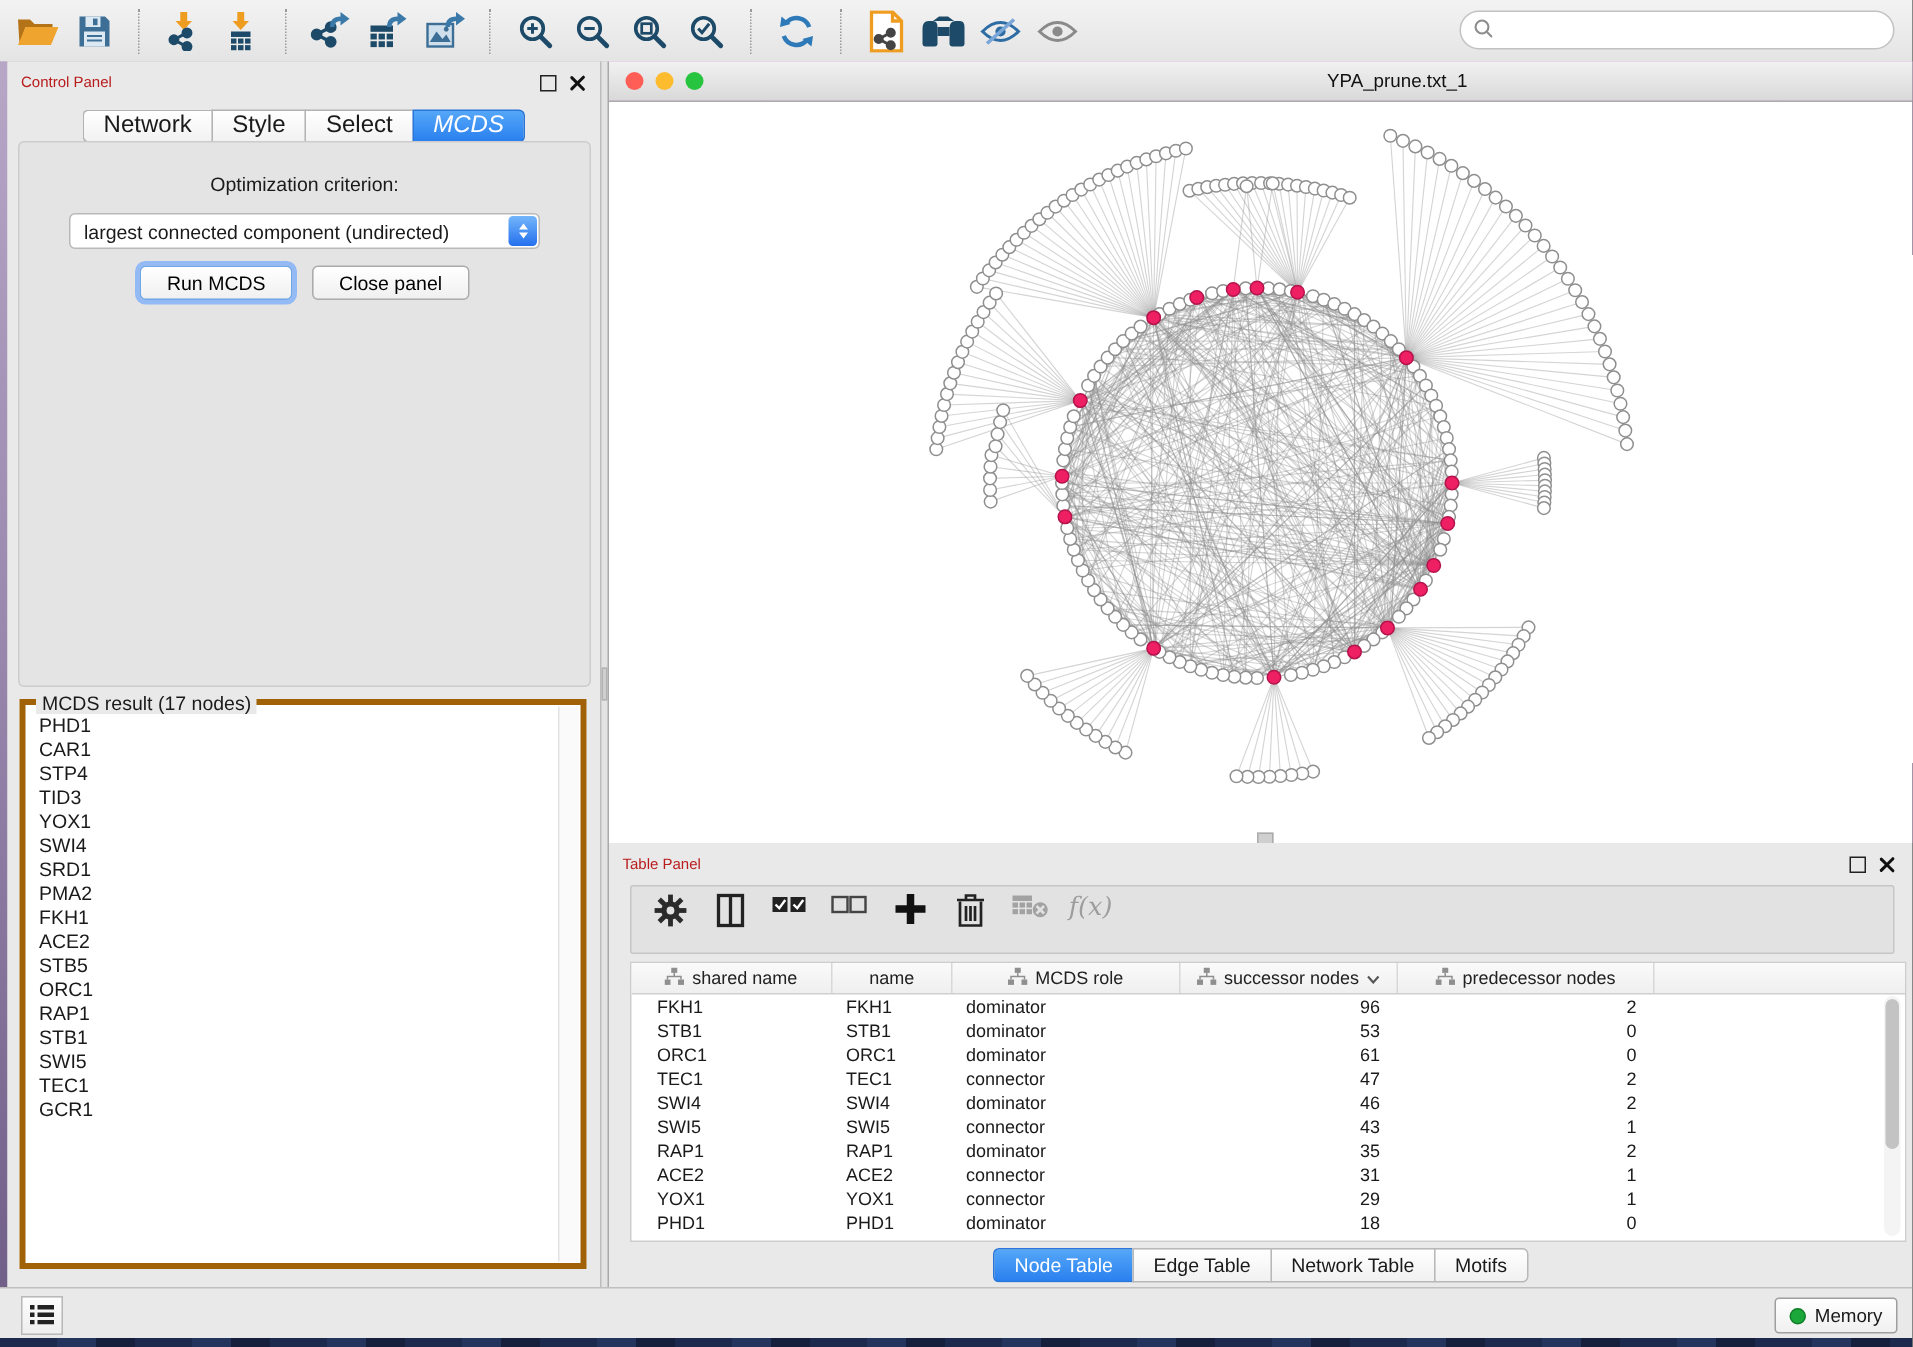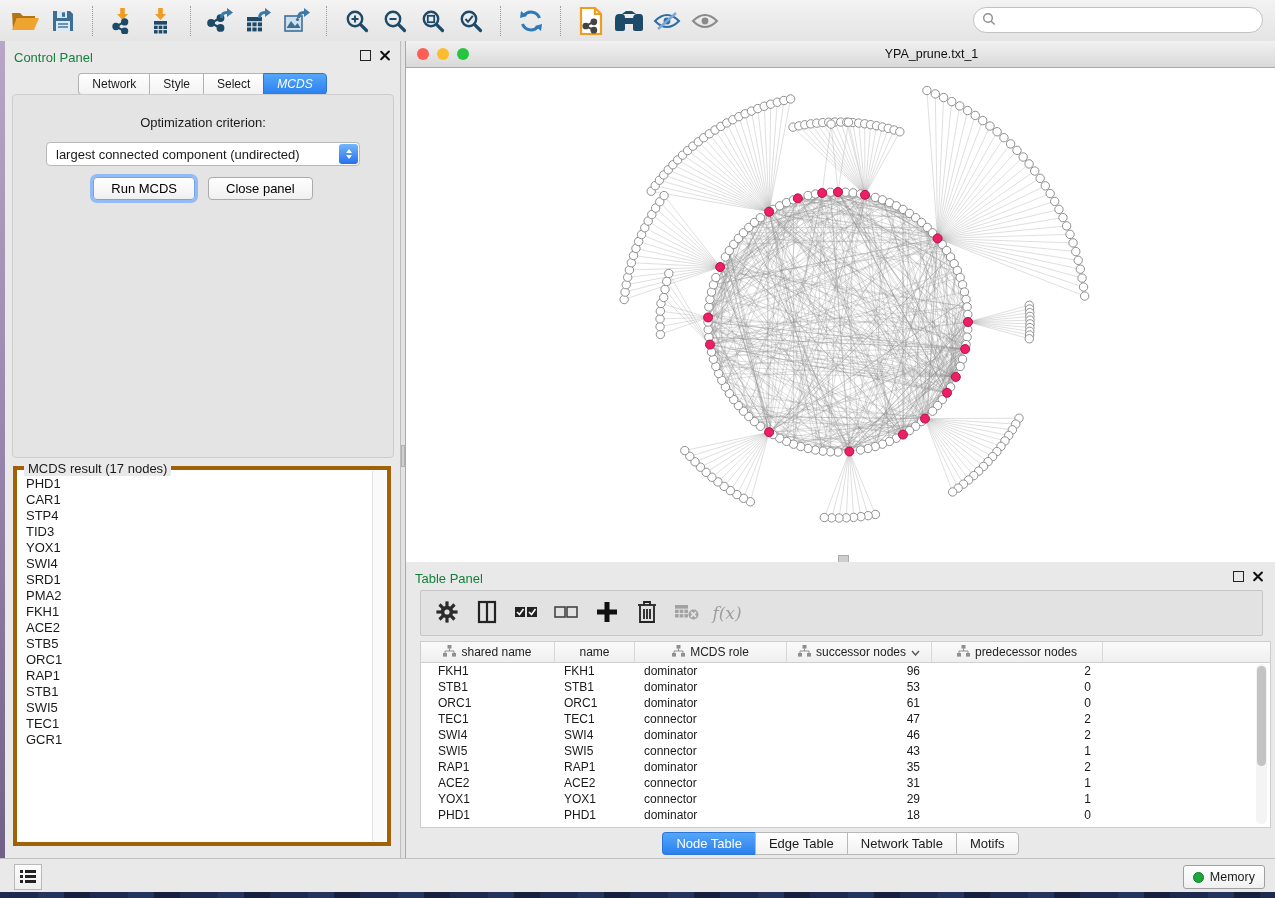--- a/index.html
+++ b/index.html
@@ -17,30 +17,30 @@
   .searchbox{position:absolute;right:12px;top:7px;width:290px;height:26px;background:#fff;
     border:1px solid #c2c2c2;border-radius:13px;display:flex;align-items:center;padding-left:8px;box-sizing:border-box;}
   .searchbox input{border:none;outline:none;flex:1;font:13px "Liberation Sans",sans-serif;background:transparent;margin-left:5px;}
   
   .strip-left{position:absolute;left:0;top:41px;width:5px;height:857px;
     background:linear-gradient(#b7a6c6,#9a87ae 45%,#6d5c84);}
   .strip-bottom{position:absolute;left:0;top:892px;width:1275px;height:6px;
     background:repeating-linear-gradient(90deg,#1d2a4d 0 38px,#25345c 38px 64px,#16203d 64px 90px);}
   
   .cpanel{position:absolute;left:5px;top:41px;width:395px;height:817px;background:#e9e9e9;}
-  .panel-title{position:absolute;left:9px;top:9px;font-size:13px;color:#15803d;}
+  .panel-title{position:absolute;left:9px;top:9px;font-size:10px;color:#b91c1c;}
   .panel-ctl{position:absolute;top:9px;display:flex;gap:8px;align-items:center;}
   .cpanel .panel-ctl{right:10px;}
   .float-ico{width:9px;height:9px;border:1.6px solid #222;display:inline-block;}
   .close-ico{width:11px;height:11px;position:relative;display:inline-block;}
   .close-ico:before,.close-ico:after{content:"";position:absolute;left:5px;top:-1px;width:2.4px;height:13px;background:#111;border-radius:1px;}
   .close-ico:before{transform:rotate(45deg);} .close-ico:after{transform:rotate(-45deg);}
   .ctabs{position:absolute;left:0;top:32px;width:100%;display:flex;justify-content:center;}
   .ctab{height:20px;line-height:20px;padding:0 13px;background:linear-gradient(#fff,#f2f2f2);
-    border:1px solid #b3b3b3;border-right:none;font-size:12px;cursor:default;}
+    border:1px solid #b3b3b3;border-right:none;font-size:16px;cursor:default;}
   .ctab:first-child{border-radius:4px 0 0 4px;}
   .ctab:last-child{border-right:1px solid #b3b3b3;border-radius:0 4px 4px 0;font-style:italic;}
   .ctab.active{background:linear-gradient(#55a7f8,#2a80ef);color:#fff;border-color:#2a76d8;}
   .cbody{position:absolute;left:7px;top:53px;width:380px;height:362px;background:#e4e4e4;
     border:1px solid #cccccc;border-radius:4px;}
   .opt-label{margin-top:20px;text-align:center;font-size:13px;}
   .selectbox{position:relative;margin:12px auto 0;width:314px;height:24px;background:#fff;
     border:1px solid #b9b9b9;border-radius:4px;box-sizing:border-box;display:flex;align-items:center;}
   .selectbox .val{padding-left:9px;font-size:13px;white-space:nowrap;}
   .stepper{position:absolute;right:1px;top:1px;width:19px;height:20px;border-radius:3px;
@@ -69,21 +69,21 @@
     background:linear-gradient(#f1f1f1,#d9d9d9);border-bottom:1px solid #ababab;box-sizing:border-box;}
   .lights{position:absolute;left:11px;top:7px;display:flex;gap:8px;}
   .light{width:12px;height:12px;border-radius:50%;}
   .net-title{position:absolute;left:0;top:6px;width:100%;text-align:center;font-size:12.5px;color:#111;}
   .netcanvas{position:absolute;left:0;top:27px;width:869px;height:494px;background:#fff;}
   
   .tpanel{position:absolute;left:406px;top:562px;width:869px;height:296px;background:#e9e9e9;}
   .tpanel .panel-ctl{right:12px;}
   .ttoolbar{position:absolute;left:14px;top:28px;width:843px;height:46px;background:#e2e2e2;
     border:1px solid #c6c6c6;border-radius:2px;display:flex;align-items:center;padding-left:8px;box-sizing:border-box;gap:4px;}
-  .tt-btn{width:36px;height:36px;display:flex;align-items:center;justify-content:center;cursor:default;}
+  .tt-btn{width:36px;height:36px;display:flex;align-items:flex-start;justify-content:center;cursor:default;}
   .ttable{position:absolute;left:14px;top:79px;width:851px;height:187px;background:#fff;border:1px solid #cdcdcd;box-sizing:border-box;overflow:hidden;}
   .thead{display:flex;height:20px;background:linear-gradient(#fafafa,#efefef);border-bottom:1px solid #cfcfcf;}
   .th{display:flex;align-items:center;justify-content:center;gap:5px;border-right:1px solid #d8d8d8;
     font-size:12px;color:#222;box-sizing:border-box;height:20px;}
   .trow{display:flex;height:16px;align-items:center;}
   .td{font-size:12px;box-sizing:border-box;white-space:nowrap;overflow:hidden;}
   .td.num{text-align:right;}
   .tscroll{position:absolute;right:3px;top:22px;width:11px;height:160px;background:#f4f4f4;border-radius:6px;}
   .tscroll .thumb{position:absolute;left:1px;top:2px;width:9px;height:100px;background:#c3c3c3;border-radius:5px;}
   .ttabs{position:absolute;left:0;bottom:3px;width:100%;display:flex;justify-content:center;}

